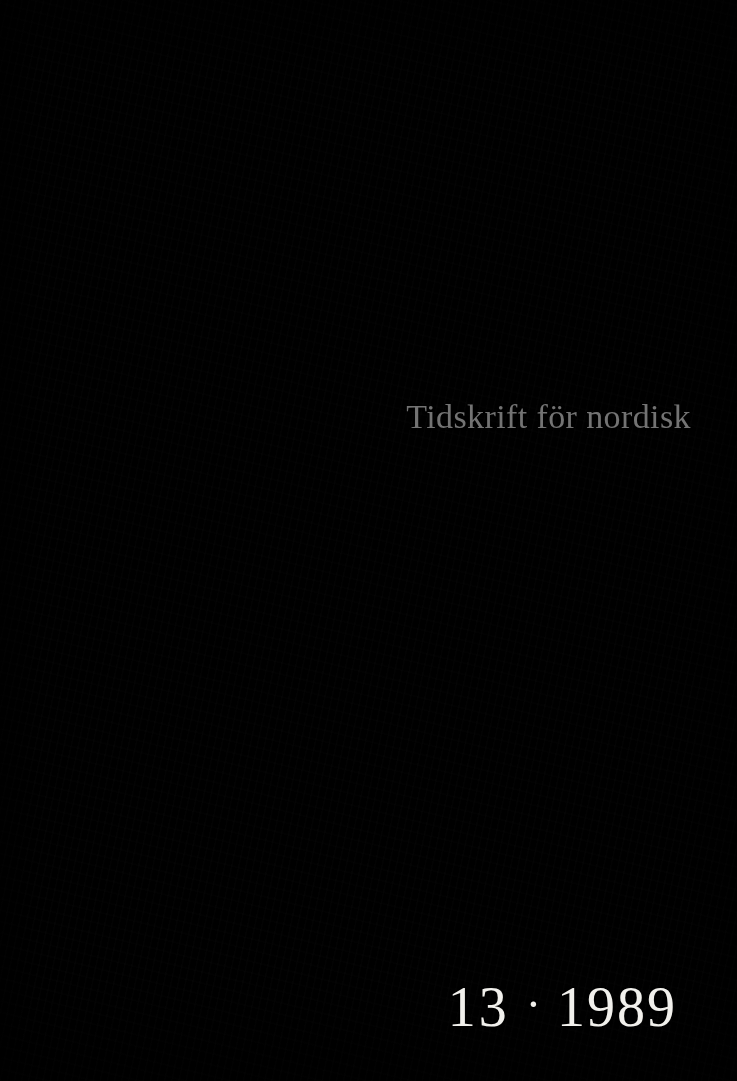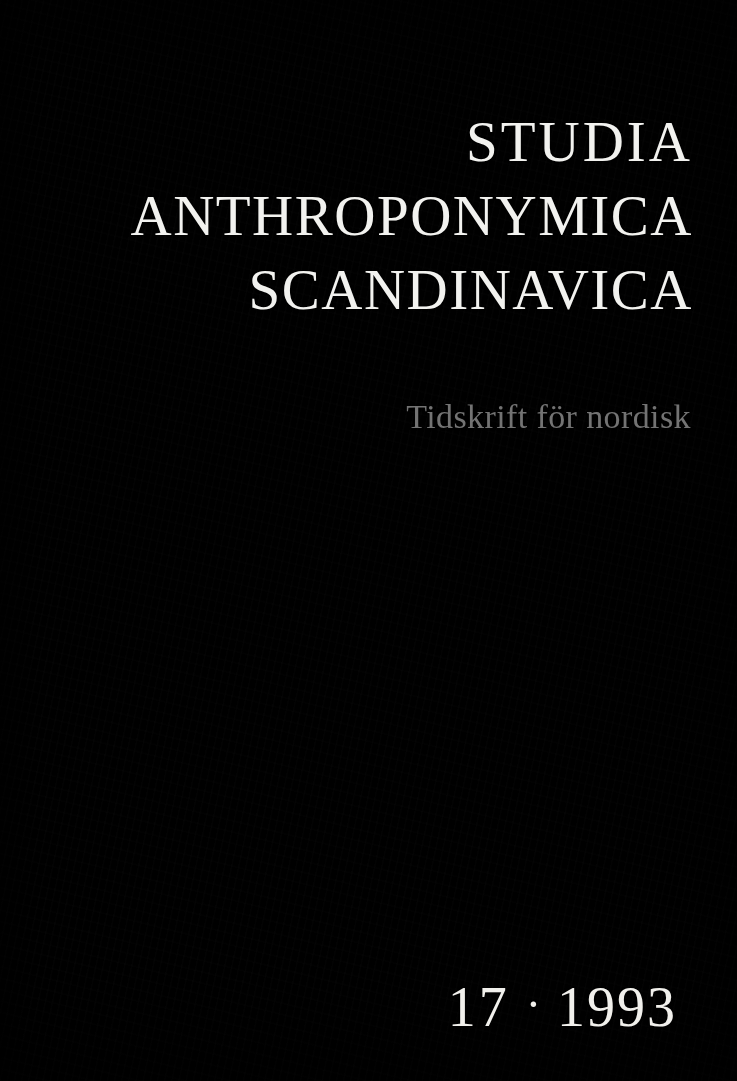--- a/index.html
+++ b/index.html
@@ -110,28 +110,23 @@
     vertical-align: 6px;
   }
   .issue-block .year { letter-spacing: 2px; }
 </style>
 </head>
 <body>
 
 <div id="cover">
   <div class="content">
 
-    <div class="title-block">
-      <div class="title-line l1">STUDIA</div>
-      <div class="title-line l2">ANTHROPONYMICA</div>
-      <div class="title-line l3">SCANDINAVICA</div>
-    </div>
 
     <div class="subtitle-block">
       <div class="subtitle-line">Tidskrift för nordisk</div>
     </div>
 
     <div class="issue-block">
-      <span class="num">17</span><span class="dot">·</span><span class="year">1993</span>
+      <span class="num">13</span><span class="dot">·</span><span class="year">1989</span>
     </div>
 
   </div>
 </div>
 
 </body></html>

